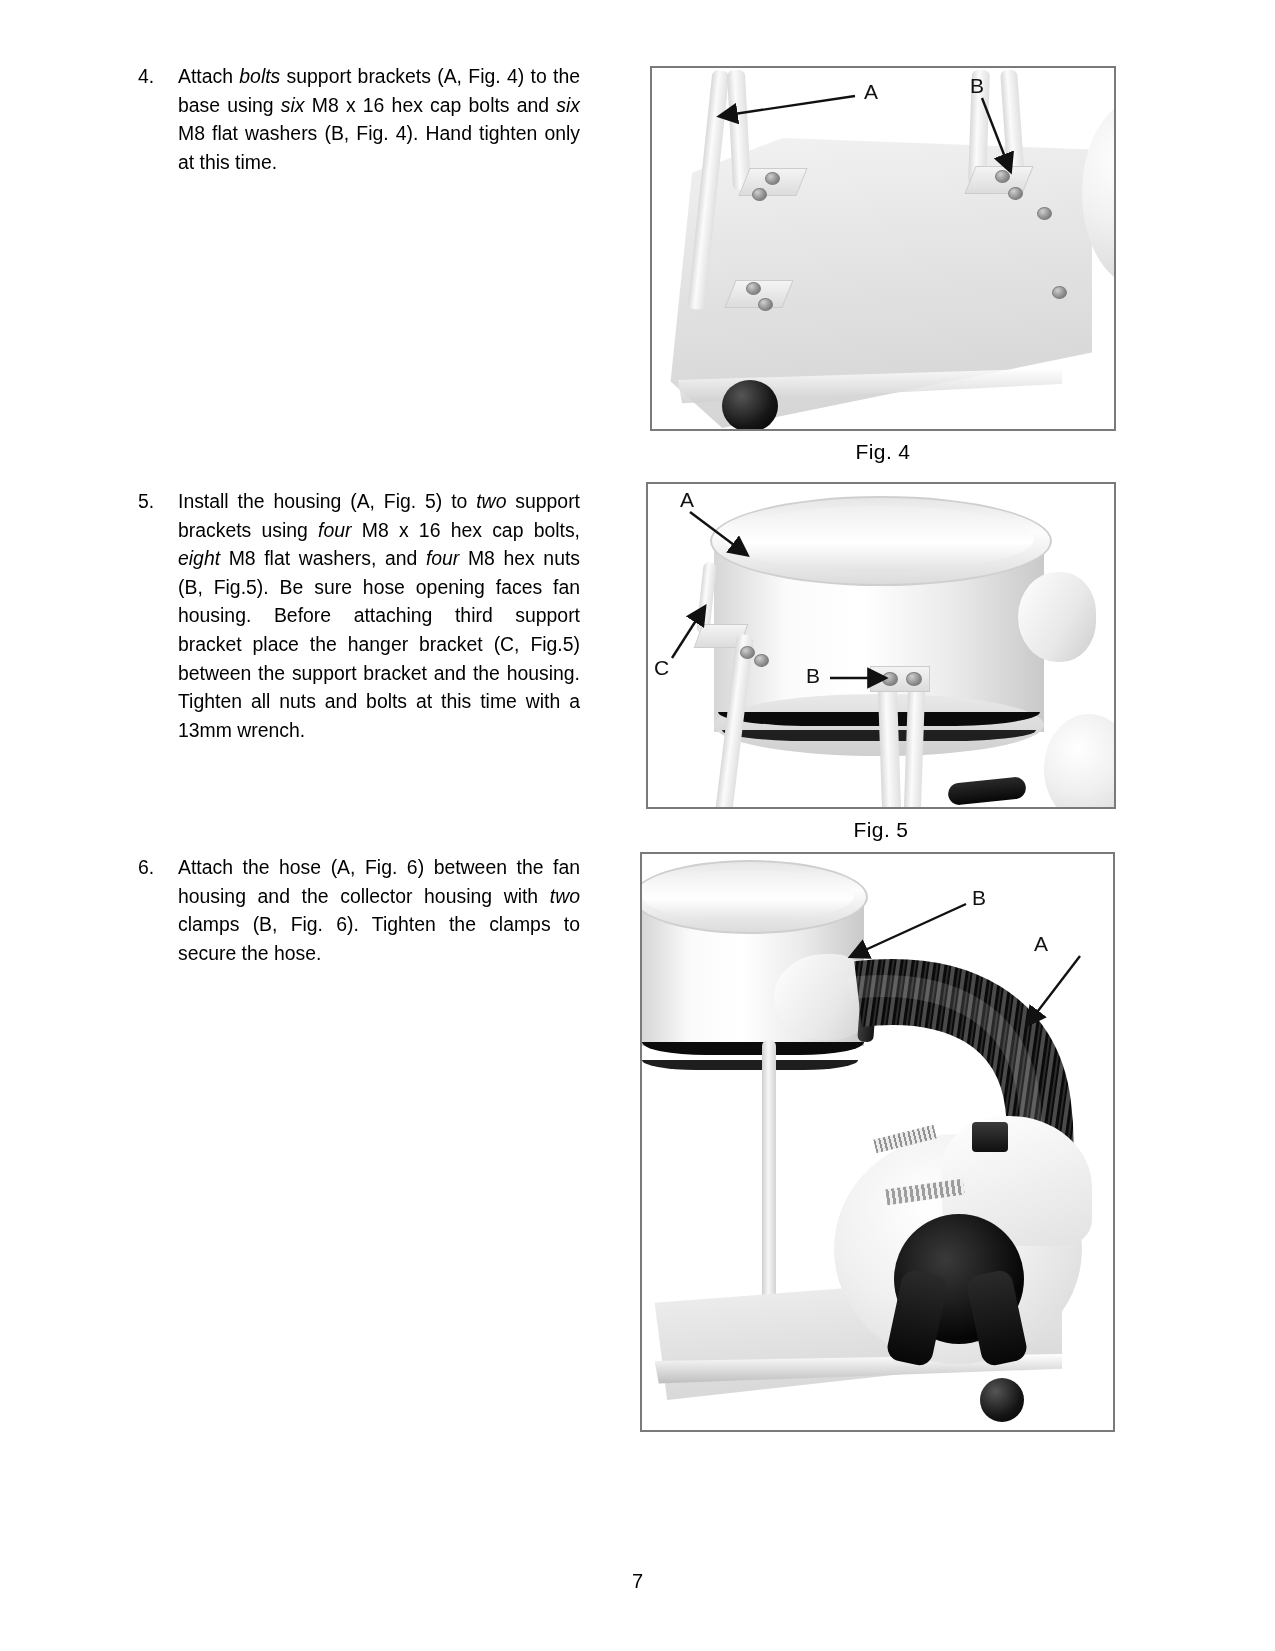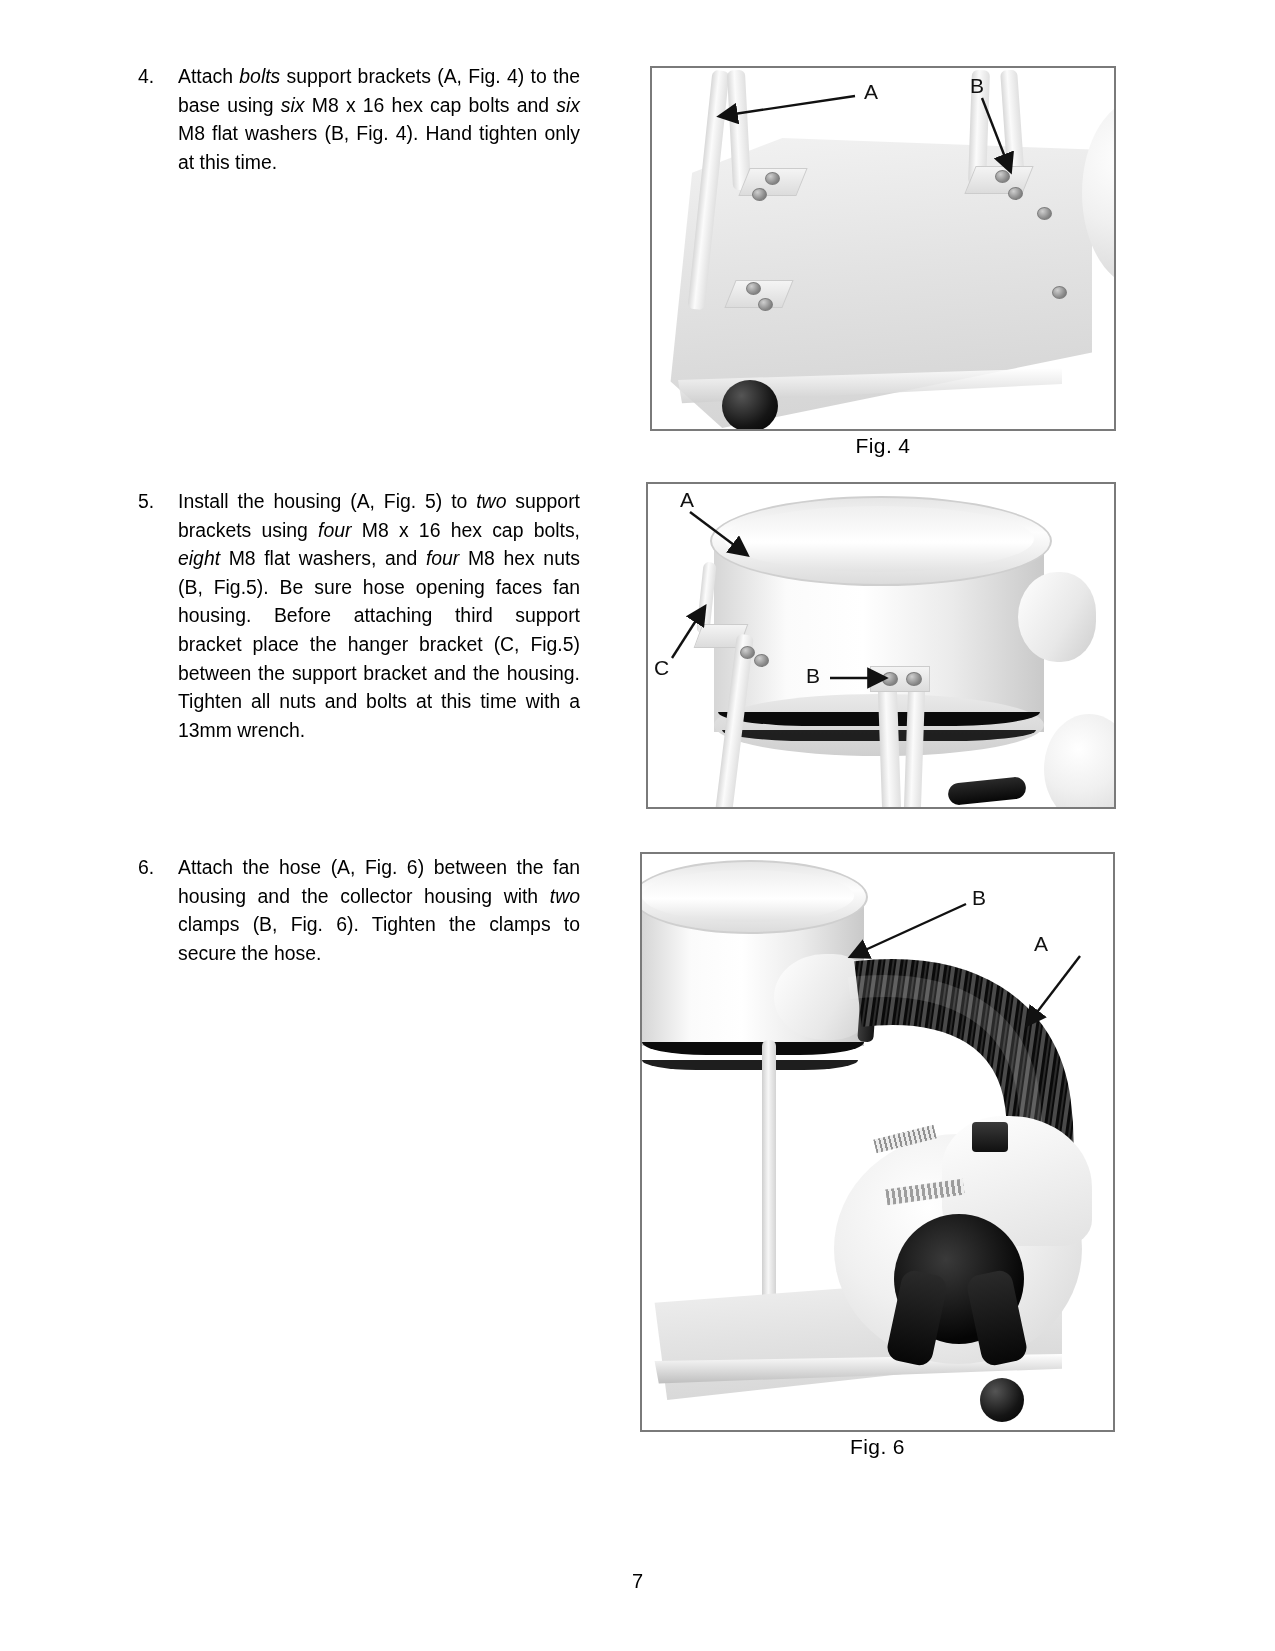--- a/index.html
+++ b/index.html
@@ -59,21 +59,21 @@
   .fig-frame {
     border: 2px solid #7a7a7a;
     background: #ffffff;
     position: relative;
     overflow: hidden;
     box-sizing: border-box;
   }
   .fig-caption {
     font-size: 21px;
     text-align: center;
-    margin-top: 3px;
+    margin-top: 9px;
     letter-spacing: 0.4px;
   }
 
   #figure-4 { left: 650px; top: 66px; width: 466px; }
   #figure-4 .fig-frame { width: 466px; height: 365px; }
 
   #figure-5 { left: 646px; top: 482px; width: 470px; }
   #figure-5 .fig-frame { width: 470px; height: 327px; }
 
   #figure-6 { left: 640px; top: 852px; width: 475px; }
@@ -306,20 +306,21 @@
             <marker id="f5bh" markerWidth="9" markerHeight="9" refX="7" refY="4.5" orient="auto">
               <path d="M0,0 L9,4.5 L0,9 z" fill="#111"></path>
             </marker>
           </defs>
           <line x1="4" y1="12" x2="58" y2="12" stroke="#111" stroke-width="2.4" marker-end="url(#f5bh)"></line>
         </svg>
         <div class="lbl" style="left:158px; top:180px;">B</div>
 
       </div>
     </div>
+    <div class="fig-caption">Fig. 5</div>
   </div>
 
   <div class="figure" id="figure-6">
     <div class="fig-frame">
       <div class="photo">
 
         <div class="drum-body" style="left:0px; top:36px; width:222px; height:156px;"></div>
         <div class="drum-rim" style="left:-10px; top:6px; width:232px; height:70px;"></div>
         <div class="drum-inner" style="left:0px; top:16px; width:212px; height:52px;"></div>
         <div class="band-black" style="left:0px; top:188px; width:222px; height:13px; border-radius:0 0 40% 40%/0 0 18px 18px;"></div>
@@ -384,18 +385,17 @@
             <marker id="f6ah" markerWidth="9" markerHeight="9" refX="7" refY="4.5" orient="auto">
               <path d="M0,0 L9,4.5 L0,9 z" fill="#111"></path>
             </marker>
           </defs>
           <line x1="62" y1="6" x2="10" y2="74" stroke="#111" stroke-width="2.4" marker-end="url(#f6ah)"></line>
         </svg>
         <div class="lbl" style="left:392px; top:78px;">A</div>
 
       </div>
     </div>
-    <div class="fig-caption">Fig. 6</div>
   </div>
 
   <div class="page-number">7</div>
 
 </div>
 
 </body></html>

